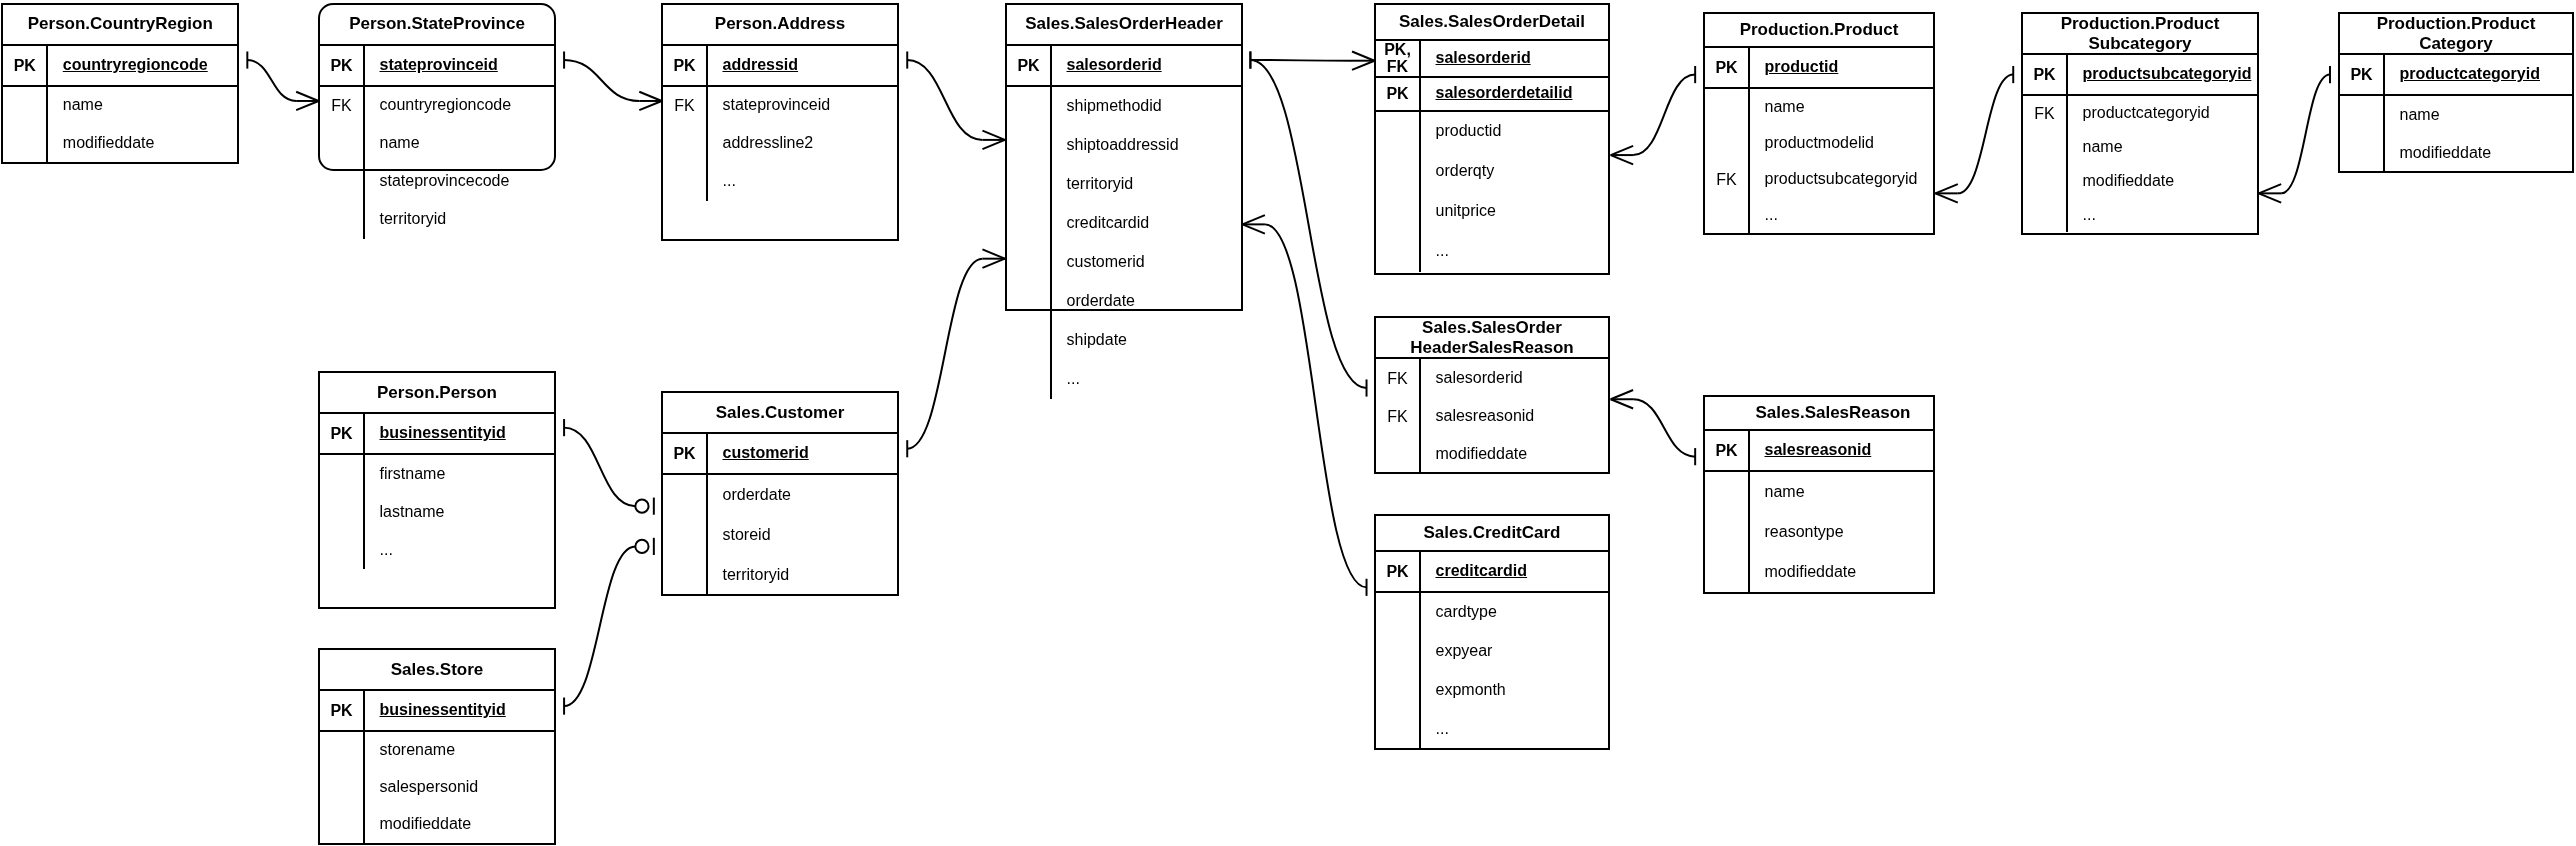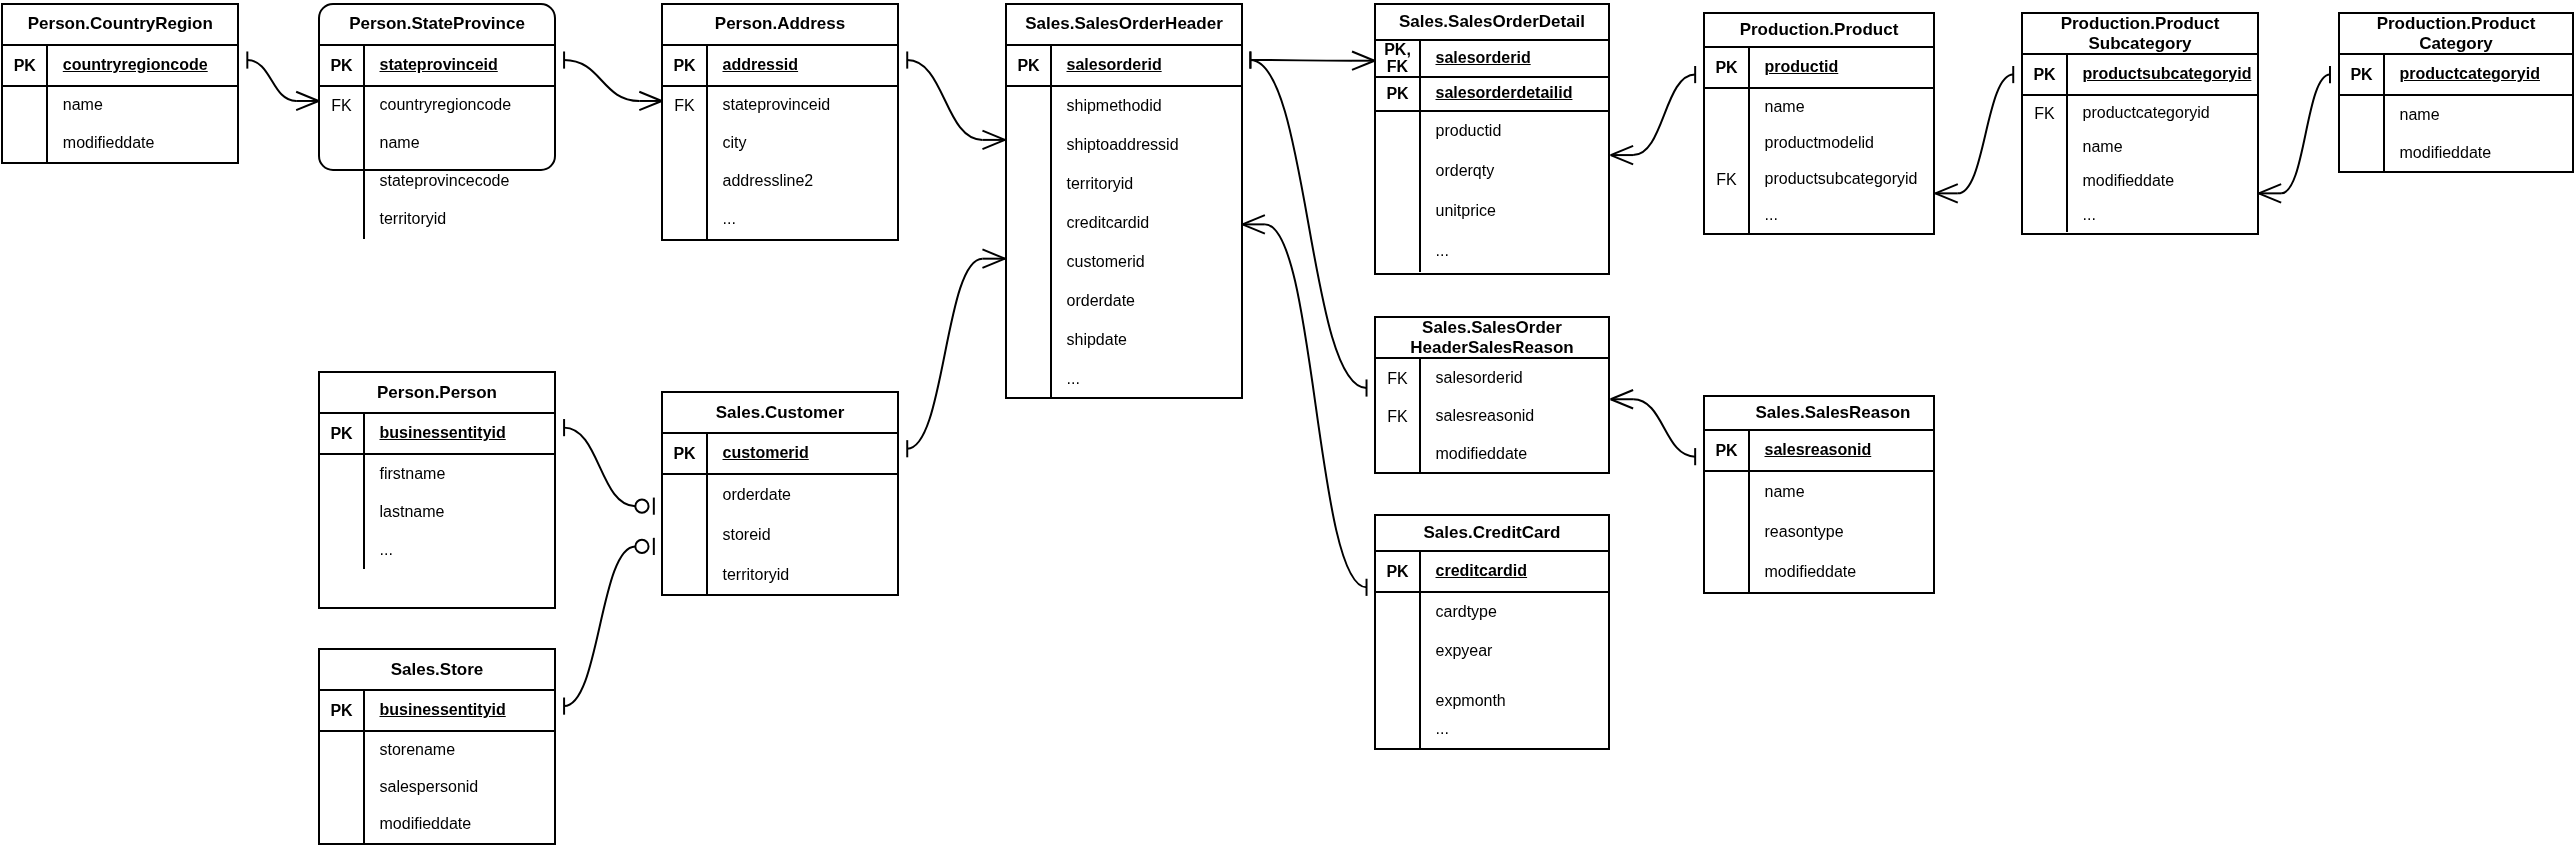--- a/index.html
+++ b/index.html
@@ -235,38 +235,32 @@
         </div>
         <div class="attr-row" style="height: 38px;">
           <div class="key fk" style="height: 38px; border-right: 2px solid rgb(0, 0, 0);">FK</div>
           <div class="fieldwrap">
             <span class="field">stateprovinceid</span>
           </div>
         </div>
         <div class="attr-row" style="height: 38px;">
           <div class="key fk" style="height: 38px; border-right: 2px solid rgb(0, 0, 0);"></div>
           <div class="fieldwrap">
-            <span class="field">city</span>
-          </div>
-        </div>
-        <div class="attr-row" style="height: 38px;">
-          <div class="key fk" style="height: 38px; border-right: 2px solid rgb(0, 0, 0);"></div>
-          <div class="fieldwrap">
             <span class="field">addressline2</span>
           </div>
         </div>
         <div class="attr-row" style="height: 38px;">
           <div class="key fk" style="height: 38px; border-right: 2px solid rgb(0, 0, 0);"></div>
           <div class="fieldwrap">
             <span class="field">...</span>
           </div>
         </div>
       </div>
     </div>
-    <div class="entity" style="left: 1005px; top: 2.6px; width: 238px; height: 396px;">
+    <div class="entity" style="left: 1005px; top: 2.6px; width: 238px; height: 308px;">
       <div class="ent-title" style="height: 41px;">Sales.SalesOrderHeader</div>
       <div class="ent-body">
         <div class="row sep" style="height: 41px;">
           <div class="key">PK</div>
           <div class="fieldwrap">
             <span class="field pk">salesorderid</span>
           </div>
         </div>
         <div class="attr-row" style="height: 39px;">
           <div class="key fk" style="height: 39px; border-right: 2px solid rgb(0, 0, 0);"></div>
@@ -609,21 +603,21 @@
           <div class="fieldwrap">
             <span class="field">cardtype</span>
           </div>
         </div>
         <div class="attr-row" style="height: 39px;">
           <div class="key fk" style="height: 39px; border-right: 2px solid rgb(0, 0, 0);"></div>
           <div class="fieldwrap">
             <span class="field">expyear</span>
           </div>
         </div>
-        <div class="attr-row" style="height: 39px; align-items: flex-end;">
+        <div class="attr-row" style="height: 39px;">
           <div class="key fk" style="height: 39px; border-right: 2px solid rgb(0, 0, 0);"></div>
           <div class="fieldwrap">
             <span class="field">expmonth</span>
           </div>
         </div>
         <div class="attr-row" style="height: 39px;">
           <div class="key fk" style="height: 39px; border-right: 2px solid rgb(0, 0, 0);"></div>
           <div class="fieldwrap">
             <span class="field">...</span>
           </div>

